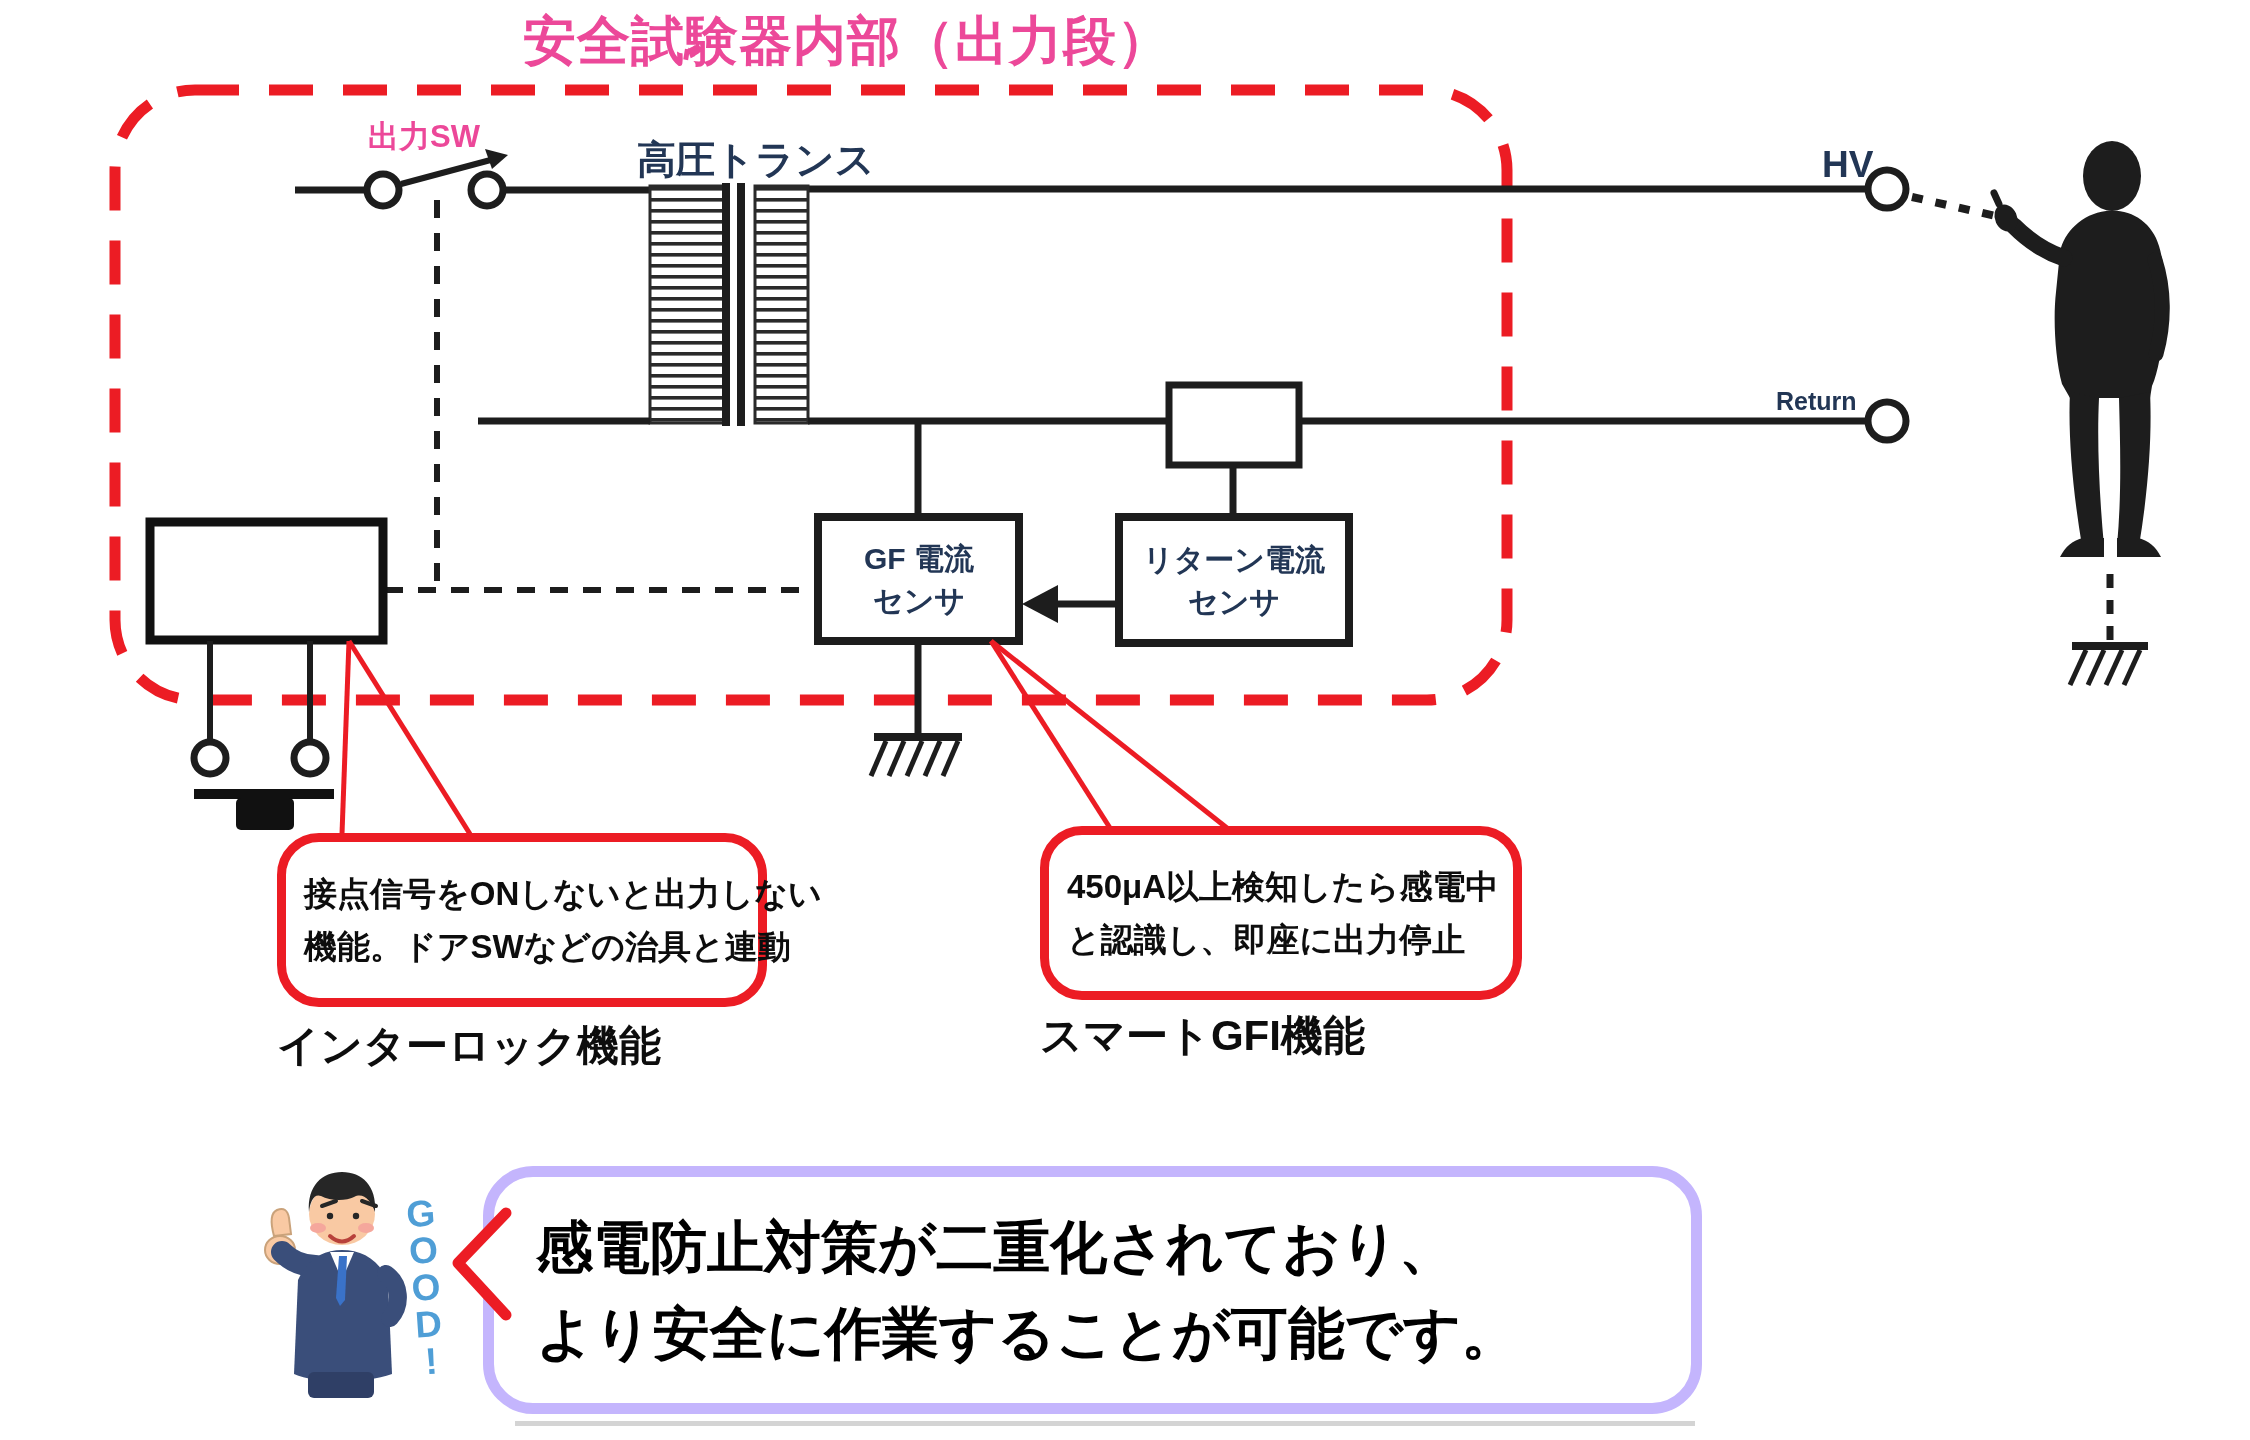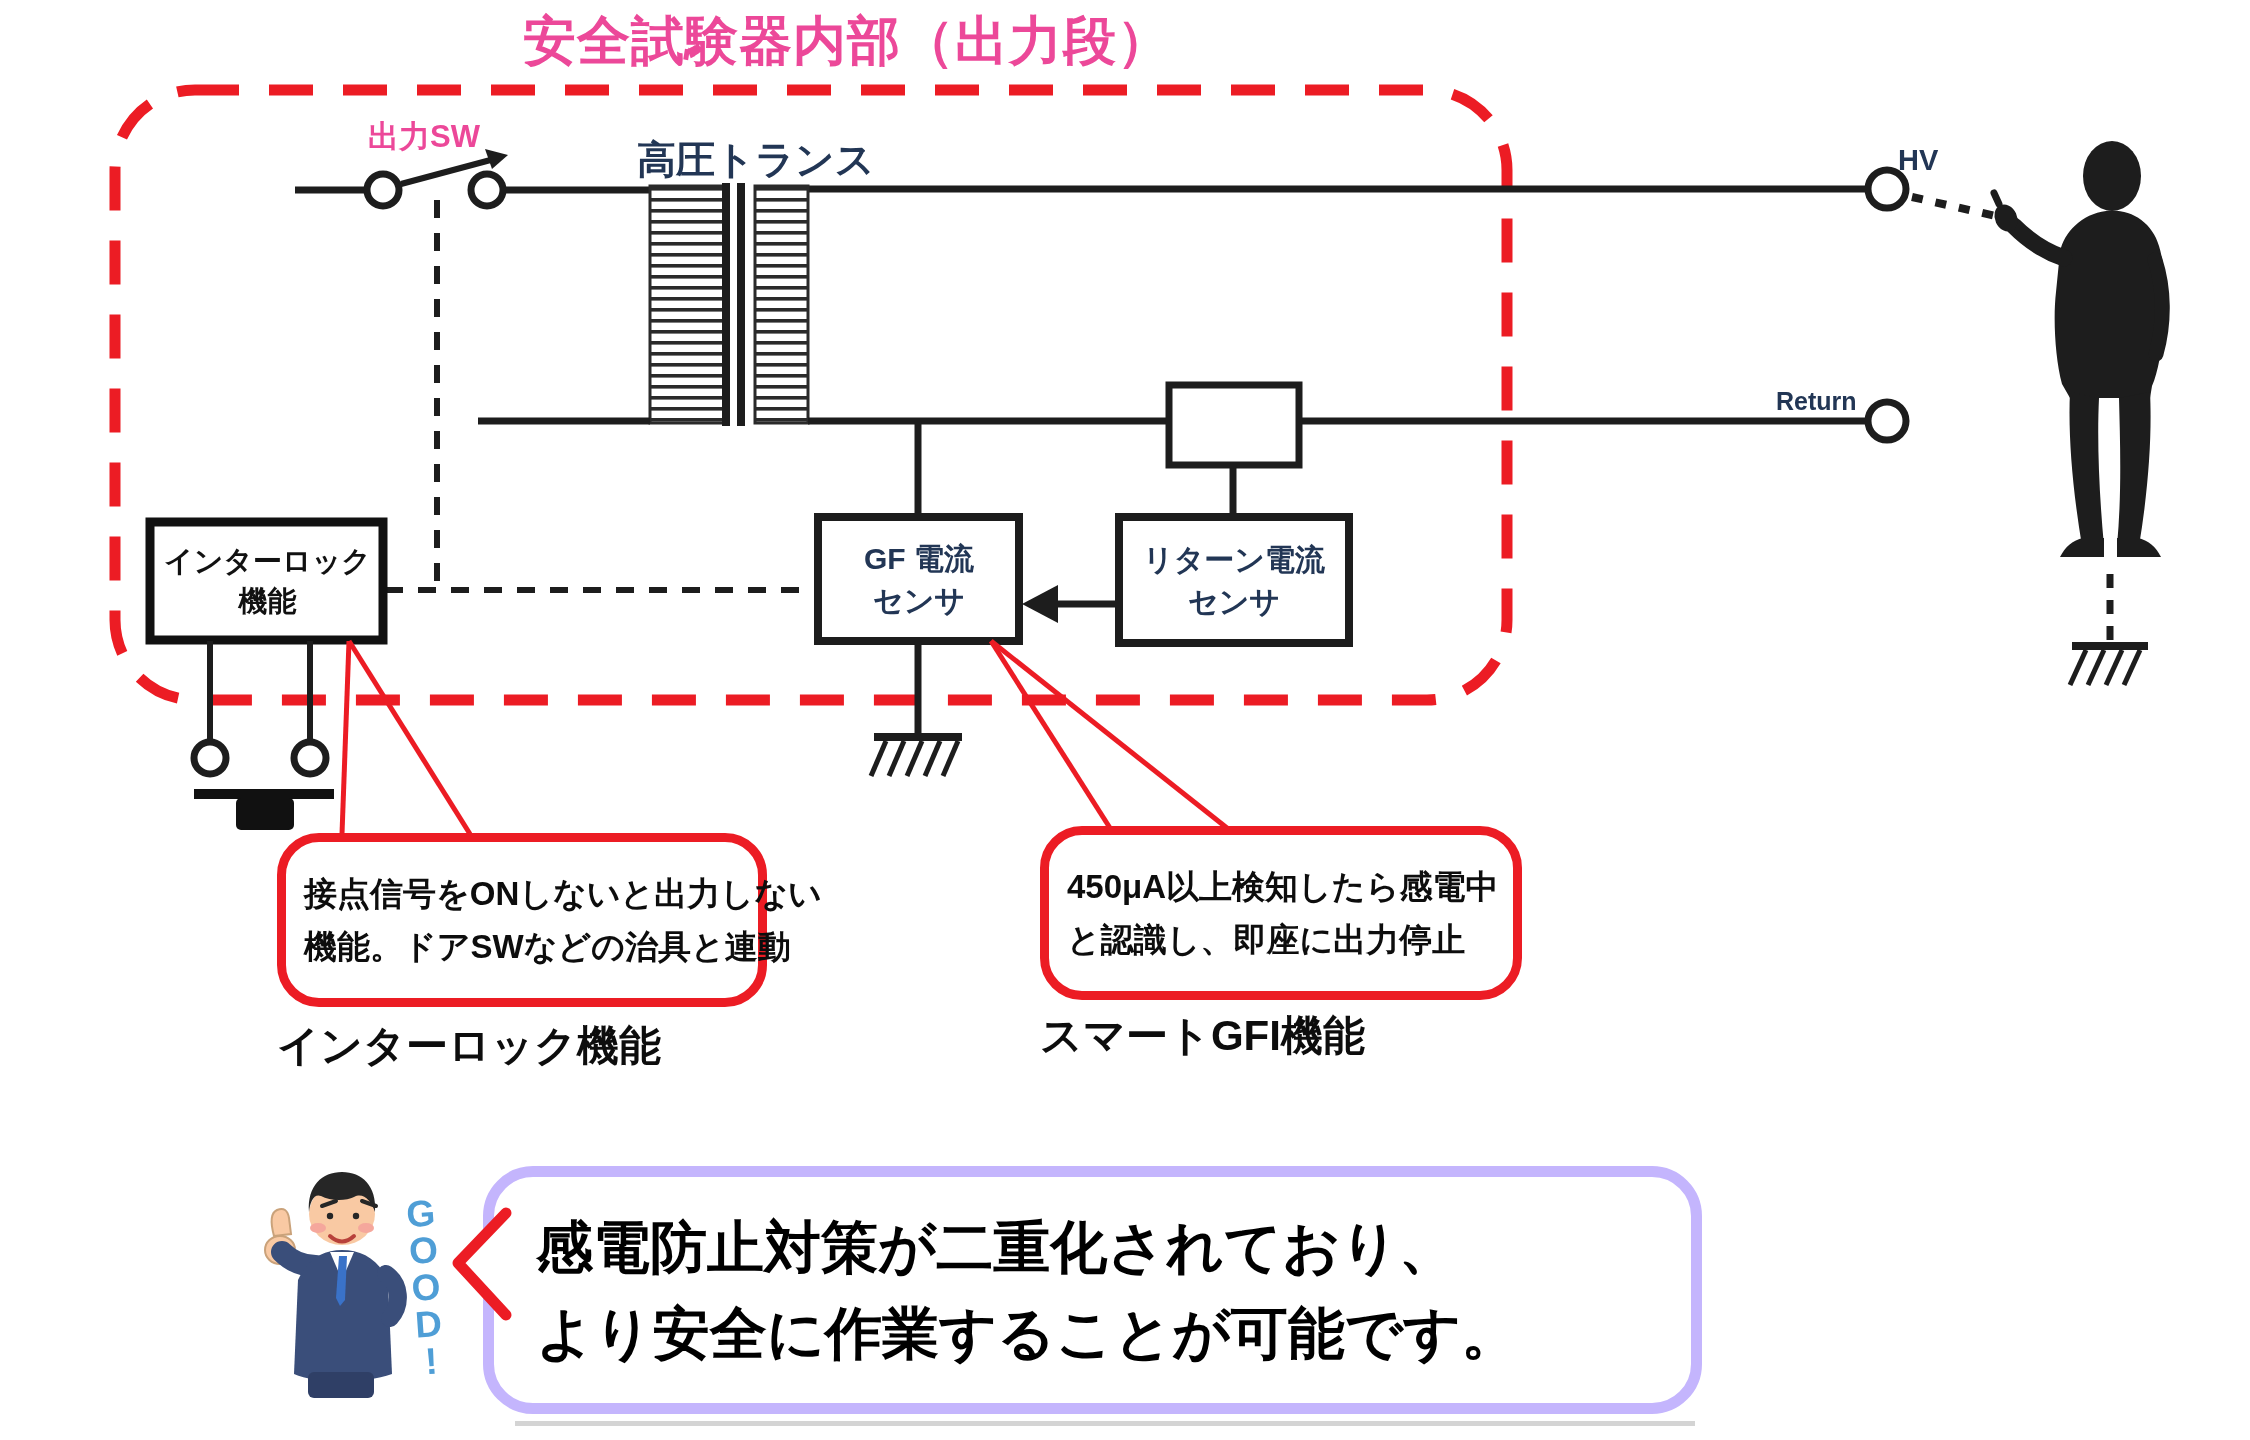--- a/index.html
+++ b/index.html
@@ -136,28 +136,24 @@
       <line x1="2140" y1="650" x2="2124" y2="685" stroke-width="5"></line>
     </g>
   </svg>
 
   <div class="lbl title abs" style="left:523px;top:6px;">安全試験器内部（出力段）</div>
 
   <div class="lbl" style="left:368px;top:116px;font-size:31px;">出力SW</div>
 
   <div class="lbl blue" style="left:637px;top:133px;width:220px;text-align:left;font-size:39px;">高圧トランス</div>
 
-  <div class="lbl blue" style="left:1898px;top:144px;font-size:29px;">HV</div>
+  <div class="lbl blue" style="left:1822px;top:144px;font-size:37px;">HV</div>
 
   <div class="lbl blue" style="left:1776px;top:387px;font-size:25px;">Return</div>
 
-  <div class="boxlabel" style="left:152px;top:524px;width:231px;height:114px;font-size:29px;line-height:40px;color:#111;">
-    <span>インターロック</span>
-    <span>機能</span>
-  </div>
 
   <div class="boxlabel blue" style="left:820px;top:520px;width:198px;height:120px;font-size:30px;line-height:42px;">
     <span>GF 電流</span>
     <span>センサ</span>
   </div>
 
   <div class="boxlabel blue" style="left:1121px;top:520px;width:226px;height:122px;font-size:30px;line-height:42px;">
     <span>リターン電流</span>
     <span>センサ</span>
   </div>

